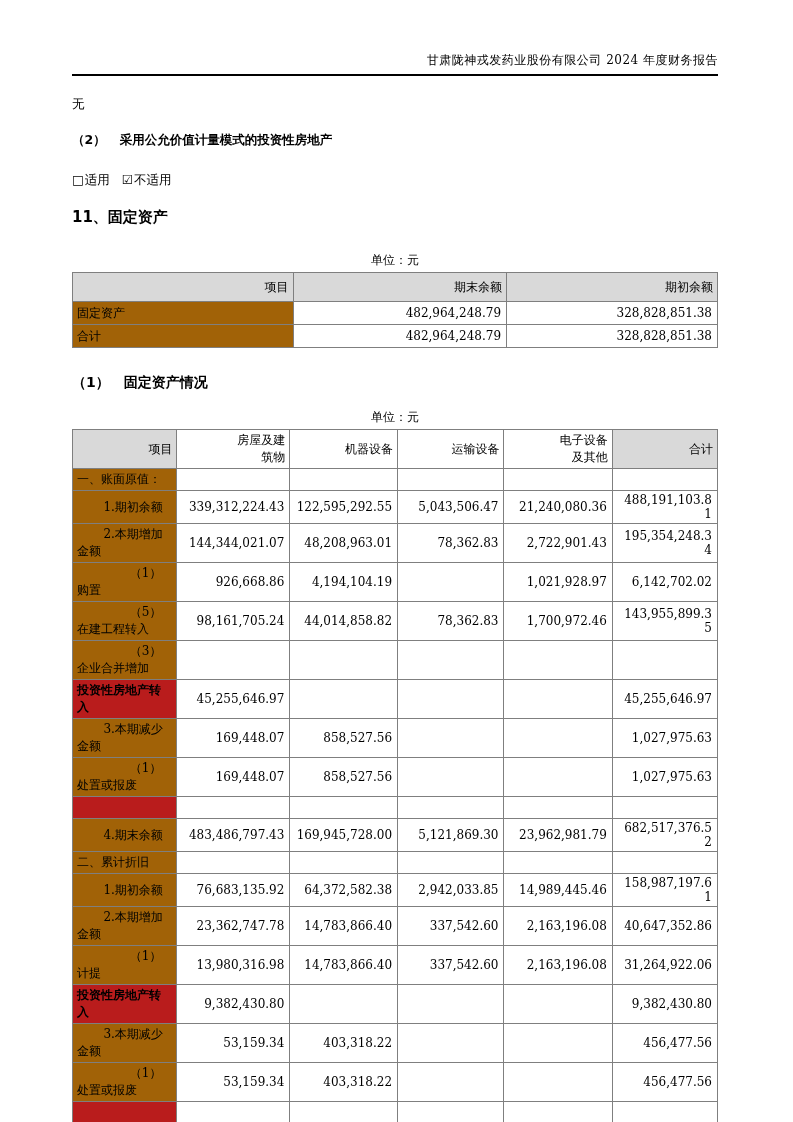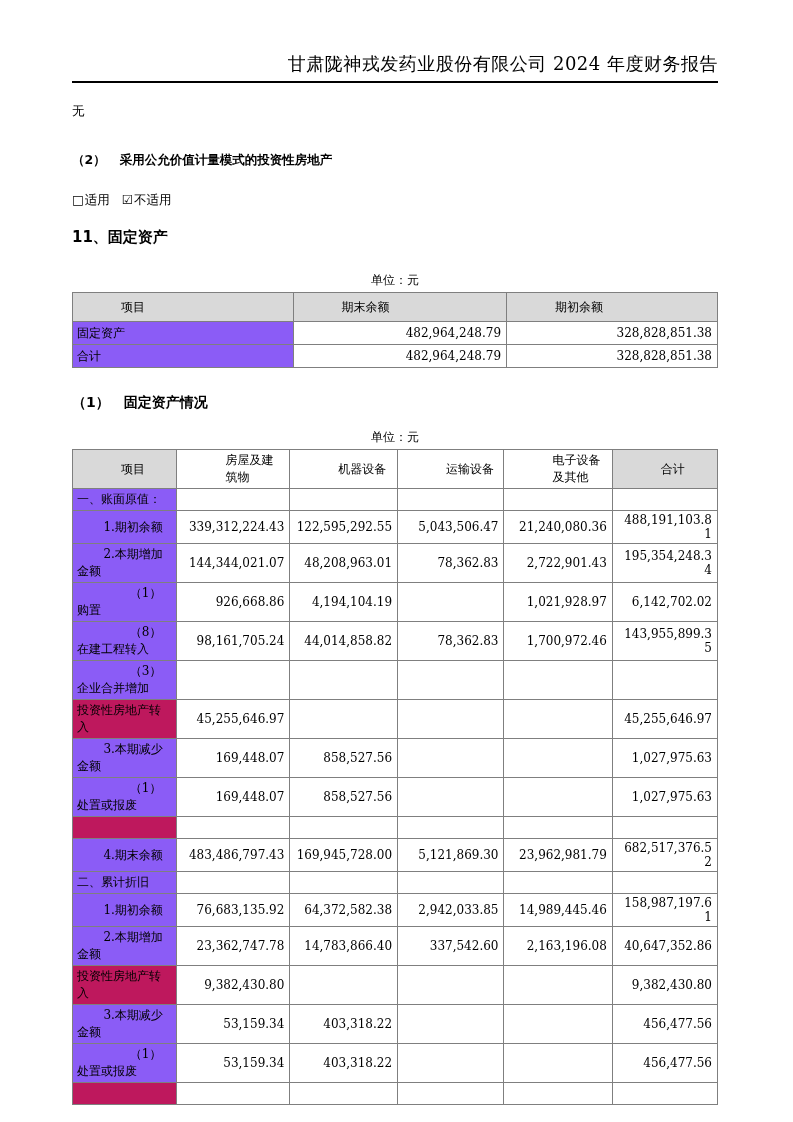--- a/index.html
+++ b/index.html
@@ -4,49 +4,49 @@
 <style>
   html,body { margin:0; padding:0; background:#ffffff; }
   body {
     width:793px; height:1122px;
     font-family:"DejaVu Serif","Liberation Serif",serif;
     color:#000; font-size:12px;
     position:relative; overflow:hidden;
   }
   .page { box-sizing:border-box; padding:52px 75px 0 72px; }
 
-  .header-title { text-align:right; font-size:18px; letter-spacing:0.5px; }
+  .header-title { text-align:right; font-size:12px; letter-spacing:0.5px; }
   .header-rule { border-bottom:2px solid #000; margin-top:5px; }
 
   .none-text { margin:20px 0 0 0; font-size:12.5px; }
 
   .sec-heading {
-    margin:32px 0 0 0; font-size:12.5px; font-weight:bold;
+    margin:19px 0 0 0; font-size:12.5px; font-weight:bold;
     font-family:"DejaVu Sans","Liberation Sans",sans-serif;
   }
   .sec-heading .sec-num { margin-right:14px; }
 
   .checkline { margin:23px 0 0 0; font-size:12.5px; }
   .checkline .check-item + .check-item { margin-left:8px; }
   .checkline .cb { margin-right:1px; }
 
   .main-heading {
     margin:19px 0 0 0; font-size:15px; font-weight:bold;
     font-family:"DejaVu Sans","Liberation Sans",sans-serif;
   }
 
   .unit-label { text-align:center; font-size:12px; margin:25px 0 3px 0; }
   .unit-label.second { margin-top:17px; }
 
   table { width:100%; border-collapse:collapse; table-layout:fixed; font-size:12px; }
   td, th { border:1px solid #7f7f7f; padding:2px 4px; vertical-align:middle; overflow:hidden; }
-  th { background:#d9d9d9; font-weight:normal; text-align:left; height:24px;padding-left:48px; }
+  th { background:#d9d9d9; font-weight:normal; text-align:right; height:24px;padding-left:48px; }
   th.white { background:#ffffff;border-radius:12px; }
-  td.lbl { background:#8b5cf6; text-align:left; word-break:break-all; }
-  td.lbl.white { background:#be185d; }
+  td.lbl { background:#a16207; text-align:left; word-break:break-all; }
+  td.lbl.white { background:#b91c1c;font-weight:bold; }
   td.num { text-align:right; padding-right:5px; word-break:break-all; }
   td.lbl.ind1 { text-indent:2.2em; }
   td.lbl.ind2 { text-indent:4.4em; }
   tr.s { height:22px; }
   tr.t { height:37px;padding-left:12px; }
   .t1 tr.data { height:23px; }
 
   .sec-heading2 {
     margin:26px 0 0 0; font-size:14px; font-weight:bold;
     font-family:"DejaVu Sans","Liberation Sans",sans-serif;
@@ -151,21 +151,21 @@
     </tr>
     <tr class="t">
       <td class="lbl ind2">（1）购置</td>
       <td class="num">926,668.86</td>
       <td class="num">4,194,104.19</td>
       <td class="num"></td>
       <td class="num">1,021,928.97</td>
       <td class="num">6,142,702.02</td>
     </tr>
     <tr class="t">
-      <td class="lbl ind2">（8）在建工程转入</td>
+      <td class="lbl ind2">（5）在建工程转入</td>
       <td class="num">98,161,705.24</td>
       <td class="num">44,014,858.82</td>
       <td class="num">78,362.83</td>
       <td class="num">1,700,972.46</td>
       <td class="num">143,955,899.35</td>
     </tr>
     <tr class="t">
       <td class="lbl ind2">（3）企业合并增加</td>
       <td class="num"></td>
       <td class="num"></td>
@@ -231,20 +231,28 @@
     </tr>
     <tr class="t">
       <td class="lbl ind1">2.本期增加金额</td>
       <td class="num">23,362,747.78</td>
       <td class="num">14,783,866.40</td>
       <td class="num">337,542.60</td>
       <td class="num">2,163,196.08</td>
       <td class="num">40,647,352.86</td>
     </tr>
     <tr class="t">
+      <td class="lbl ind2">（1）计提</td>
+      <td class="num">13,980,316.98</td>
+      <td class="num">14,783,866.40</td>
+      <td class="num">337,542.60</td>
+      <td class="num">2,163,196.08</td>
+      <td class="num">31,264,922.06</td>
+    </tr>
+    <tr class="t">
       <td class="lbl white">投资性房地产转入</td>
       <td class="num">9,382,430.80</td>
       <td class="num"></td>
       <td class="num"></td>
       <td class="num"></td>
       <td class="num">9,382,430.80</td>
     </tr>
     <tr class="t">
       <td class="lbl ind1">3.本期减少金额</td>
       <td class="num">53,159.34</td>

